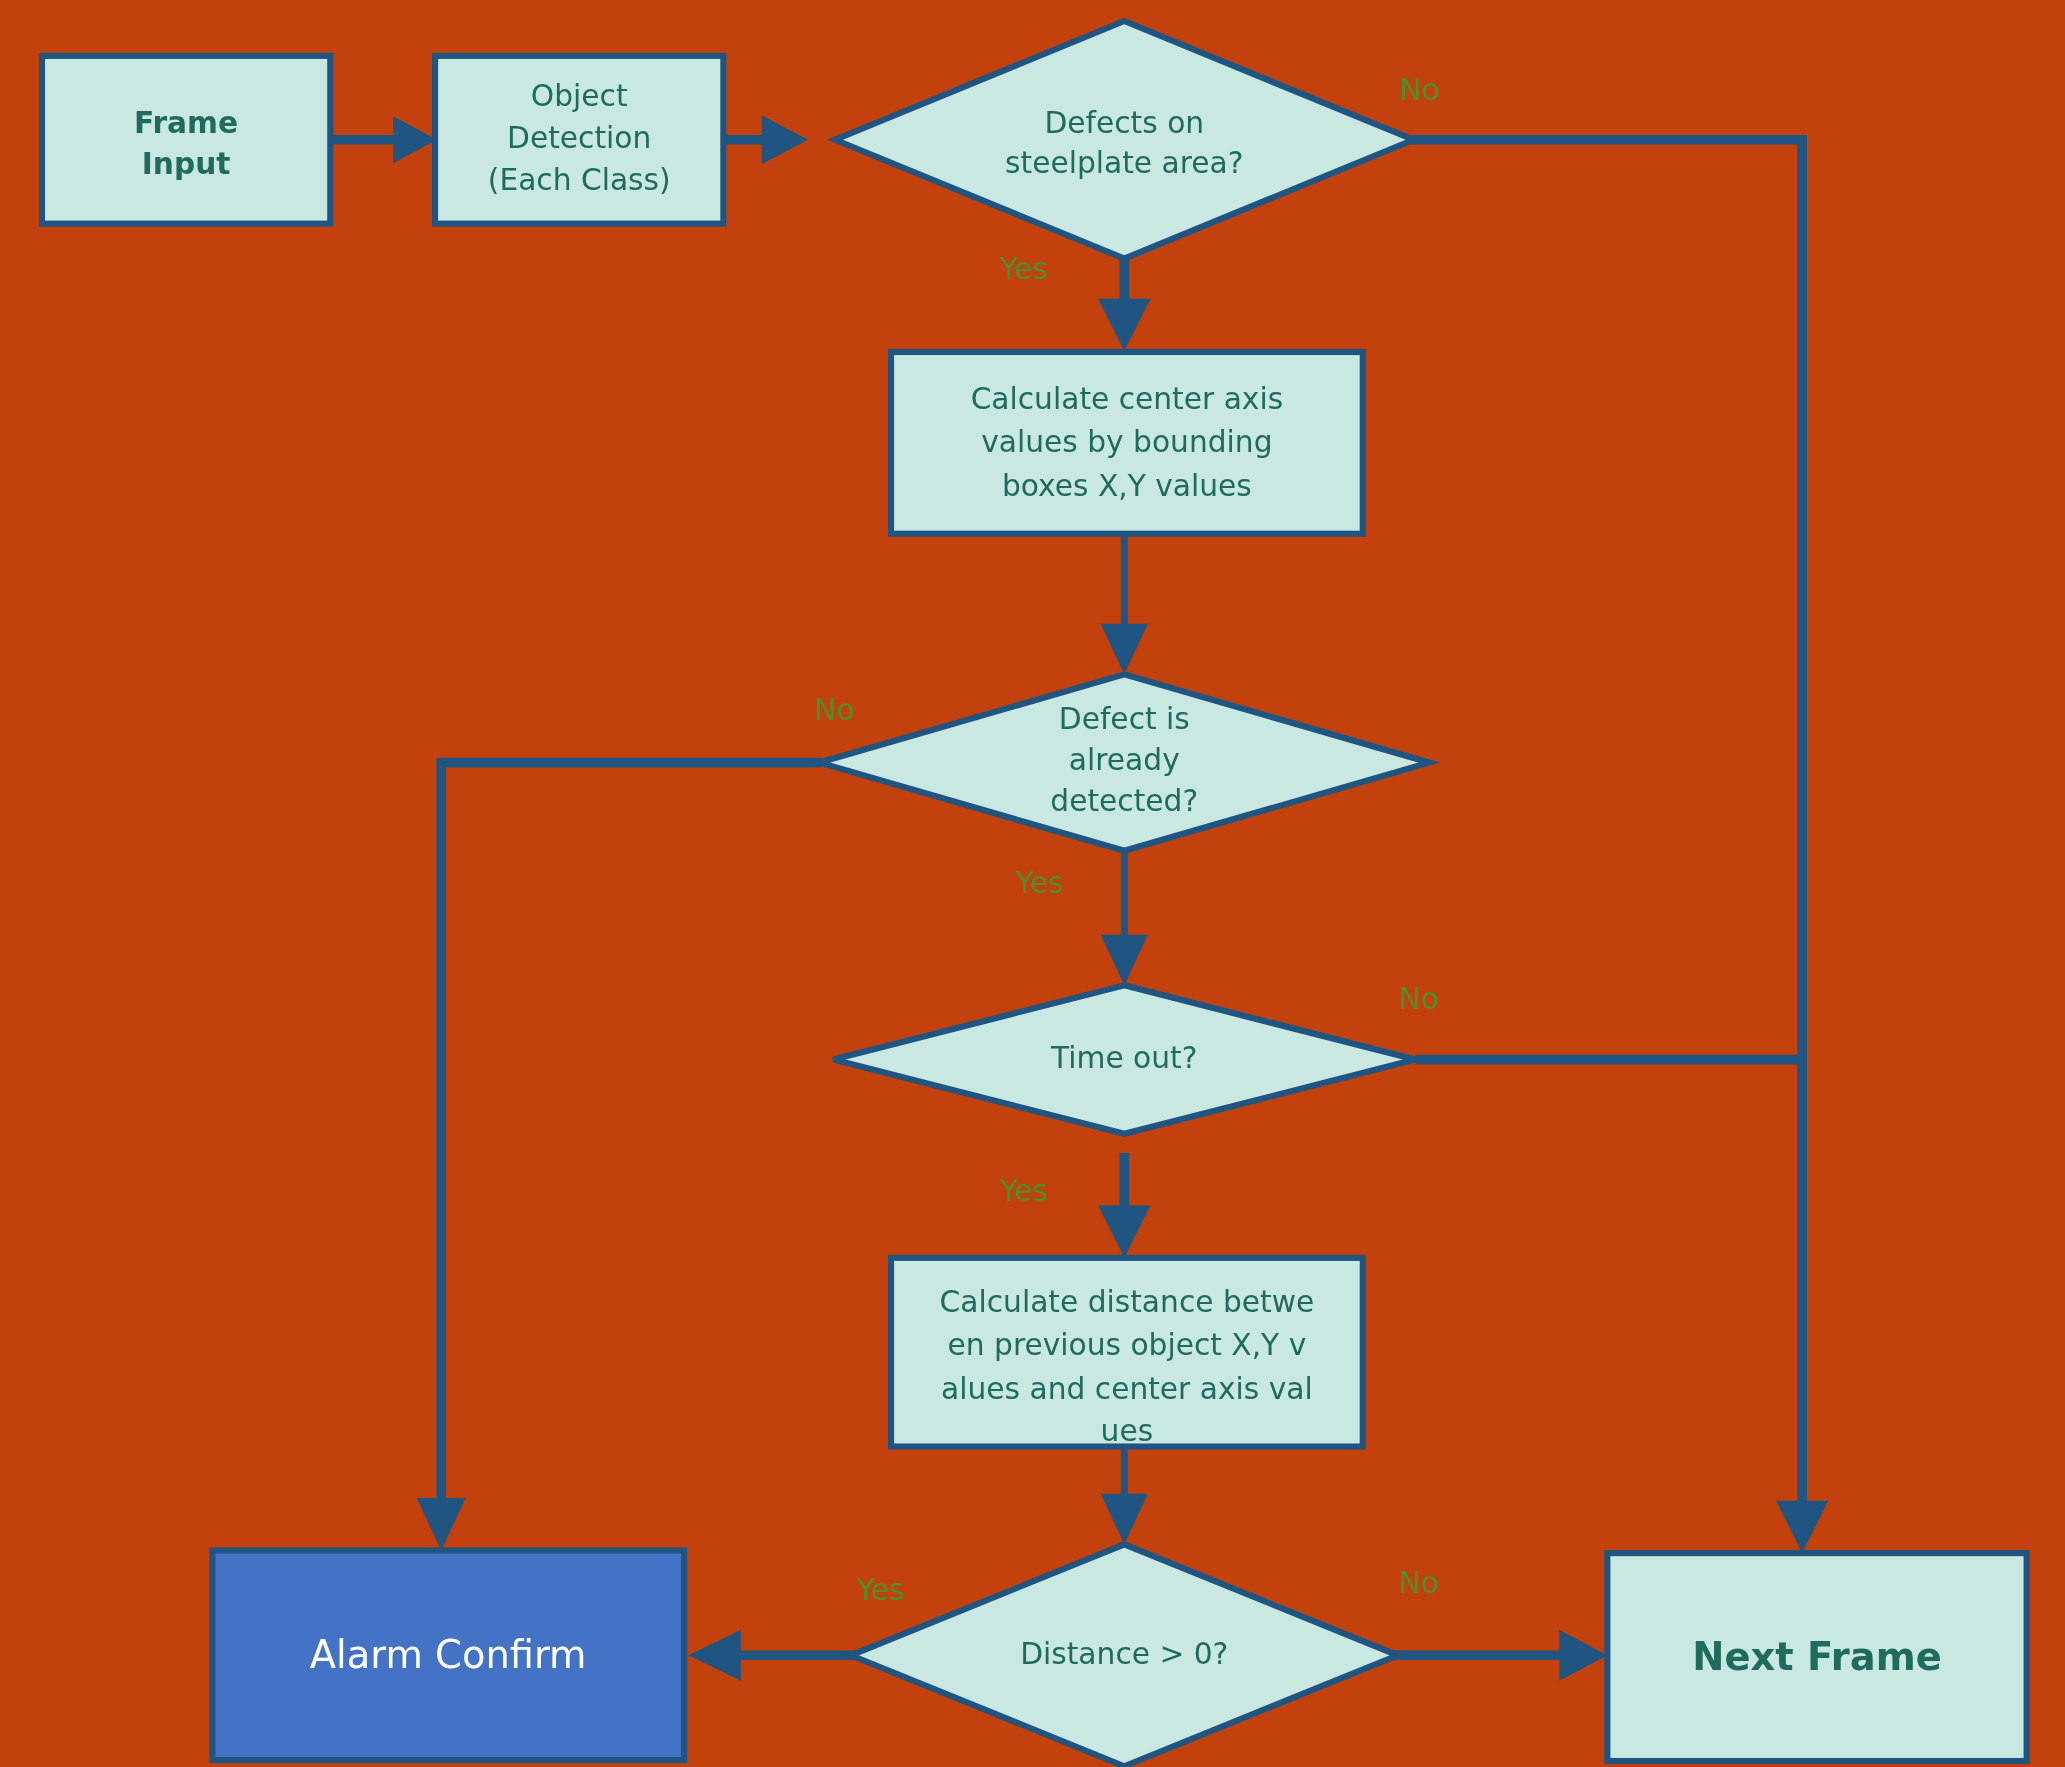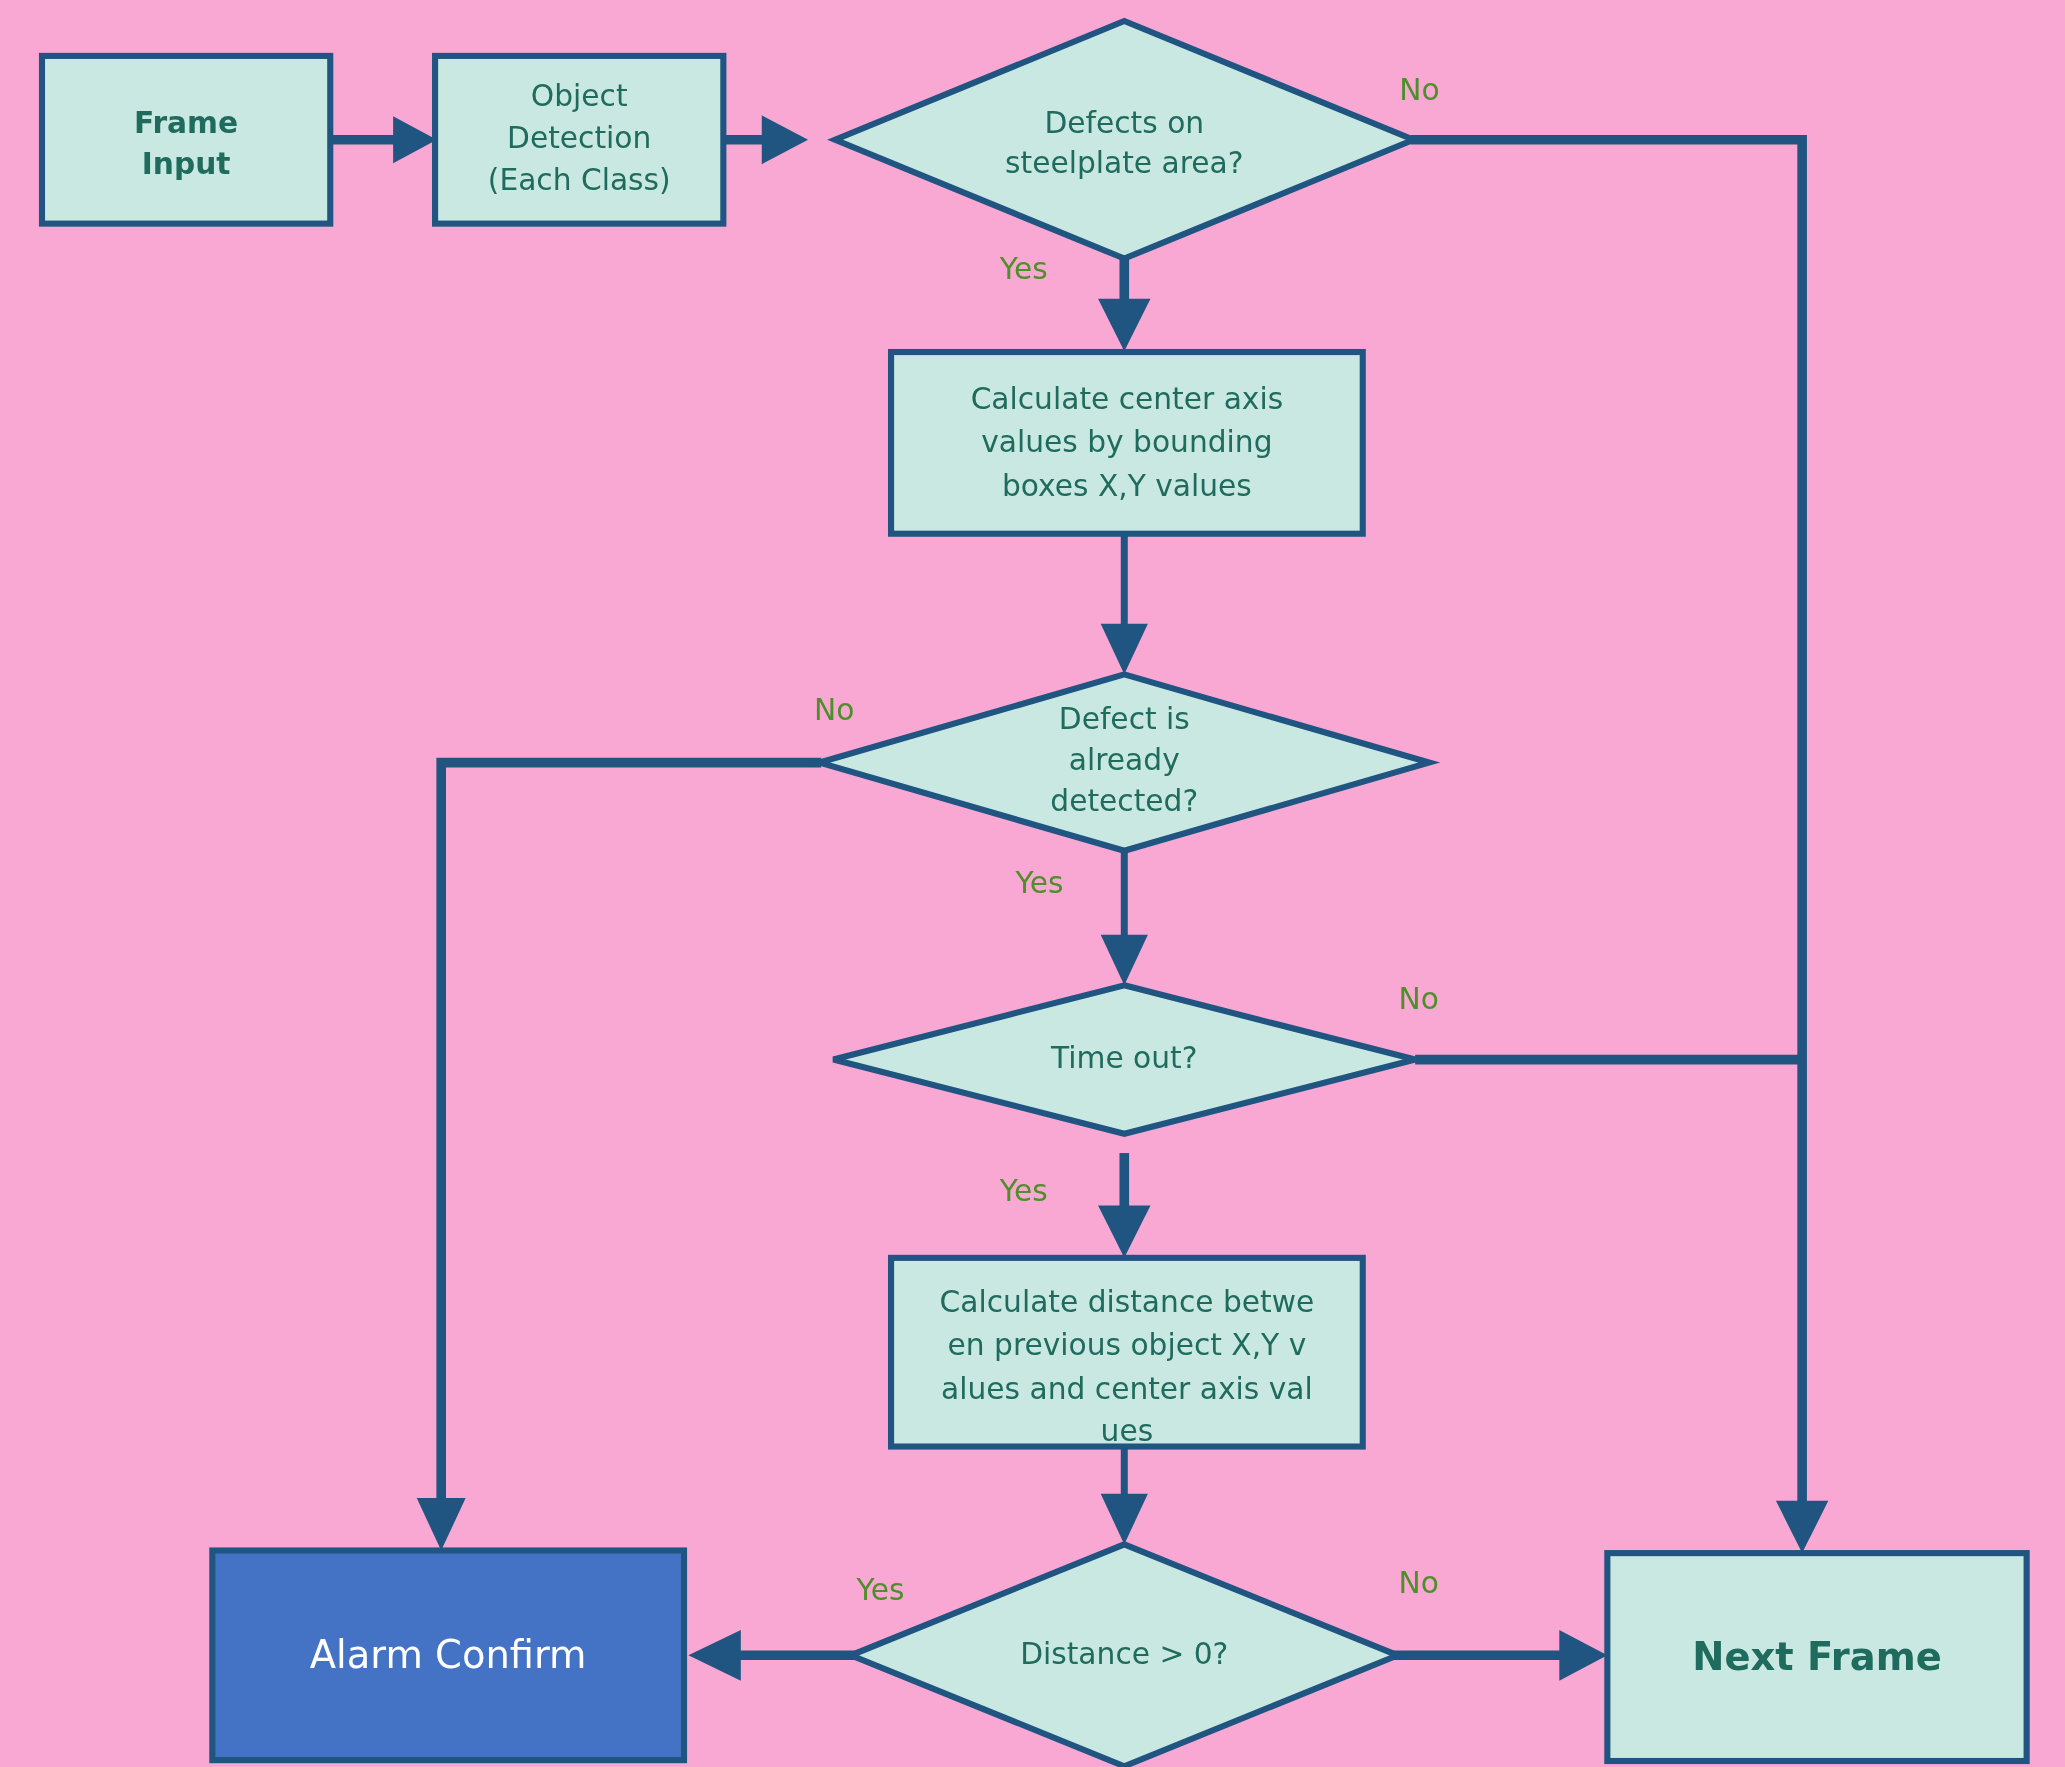--- a/index.html
+++ b/index.html
@@ -7,21 +7,21 @@
     padding: 0;
     background: #ffffff;
   }
   body {
     font-family: "DejaVu Sans", sans-serif;
   }
   #canvas {
     position: relative;
     width: 2066px;
     height: 1768px;
-    background: #f9a8d4;
+    background: #c2410c;
     overflow: hidden;
   }
   svg.flow {
     position: absolute;
     top: 0;
     left: 0;
     width: 2066px;
     height: 1768px;
   }
   .node-shape {

